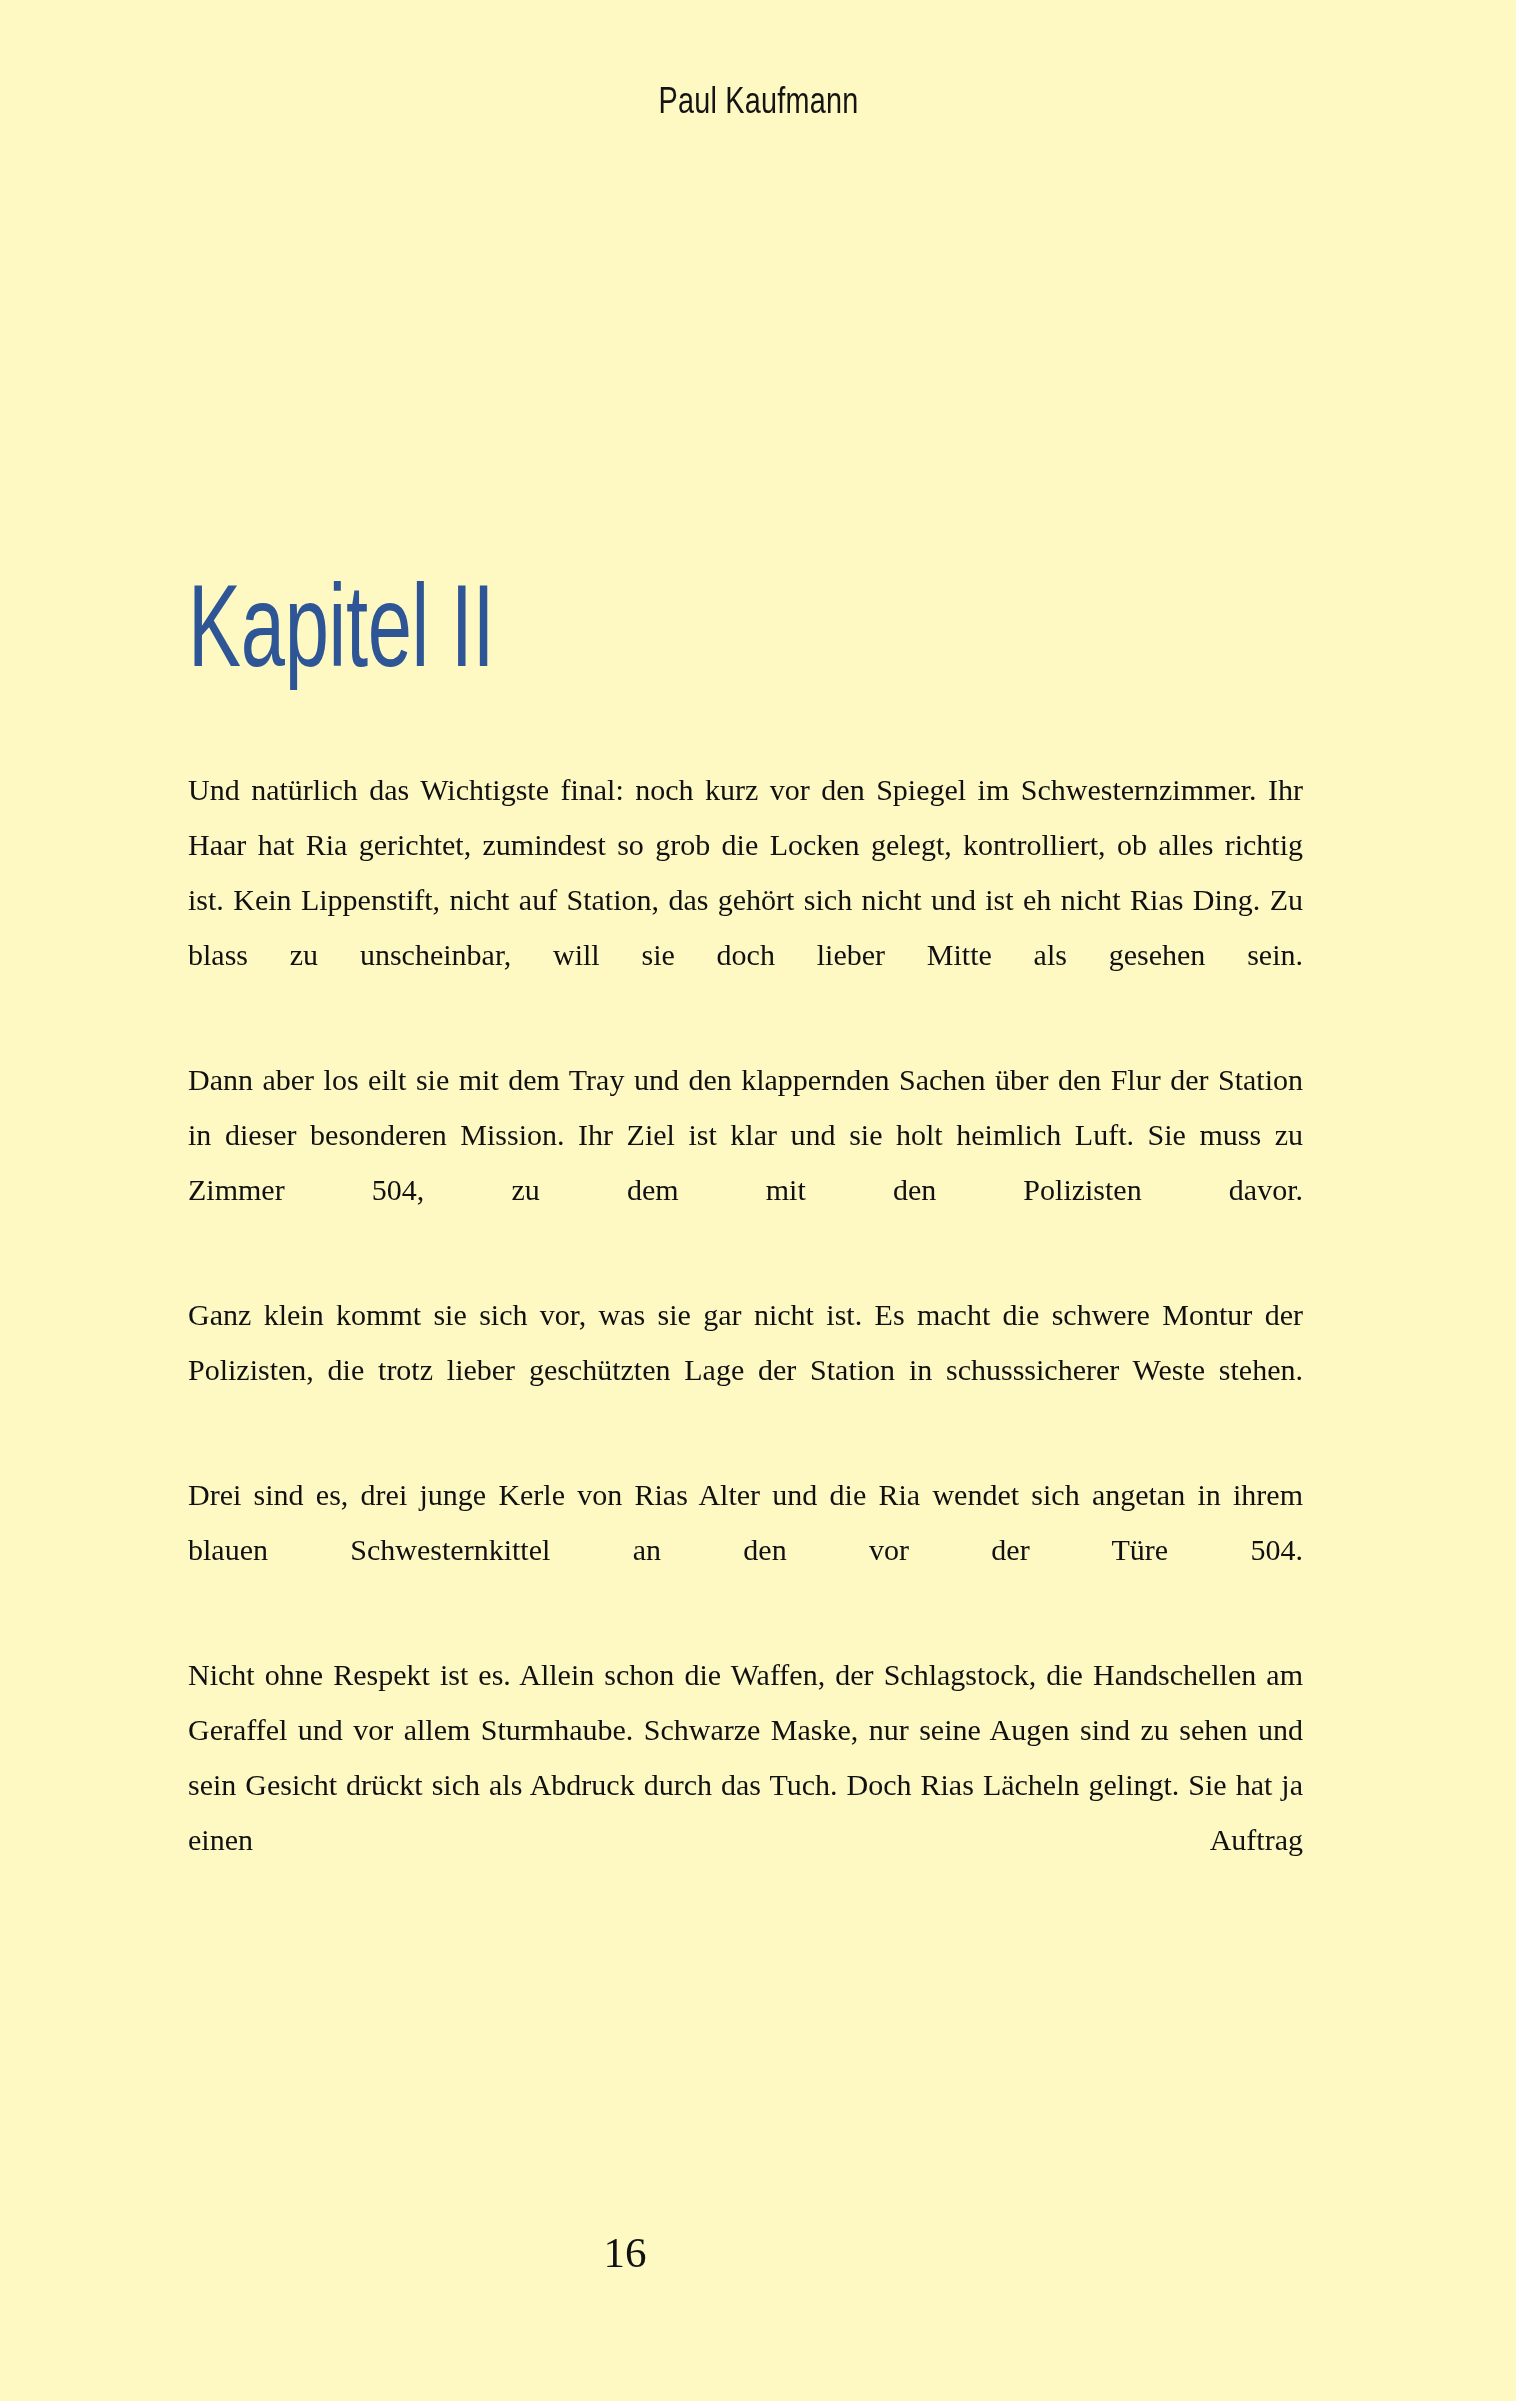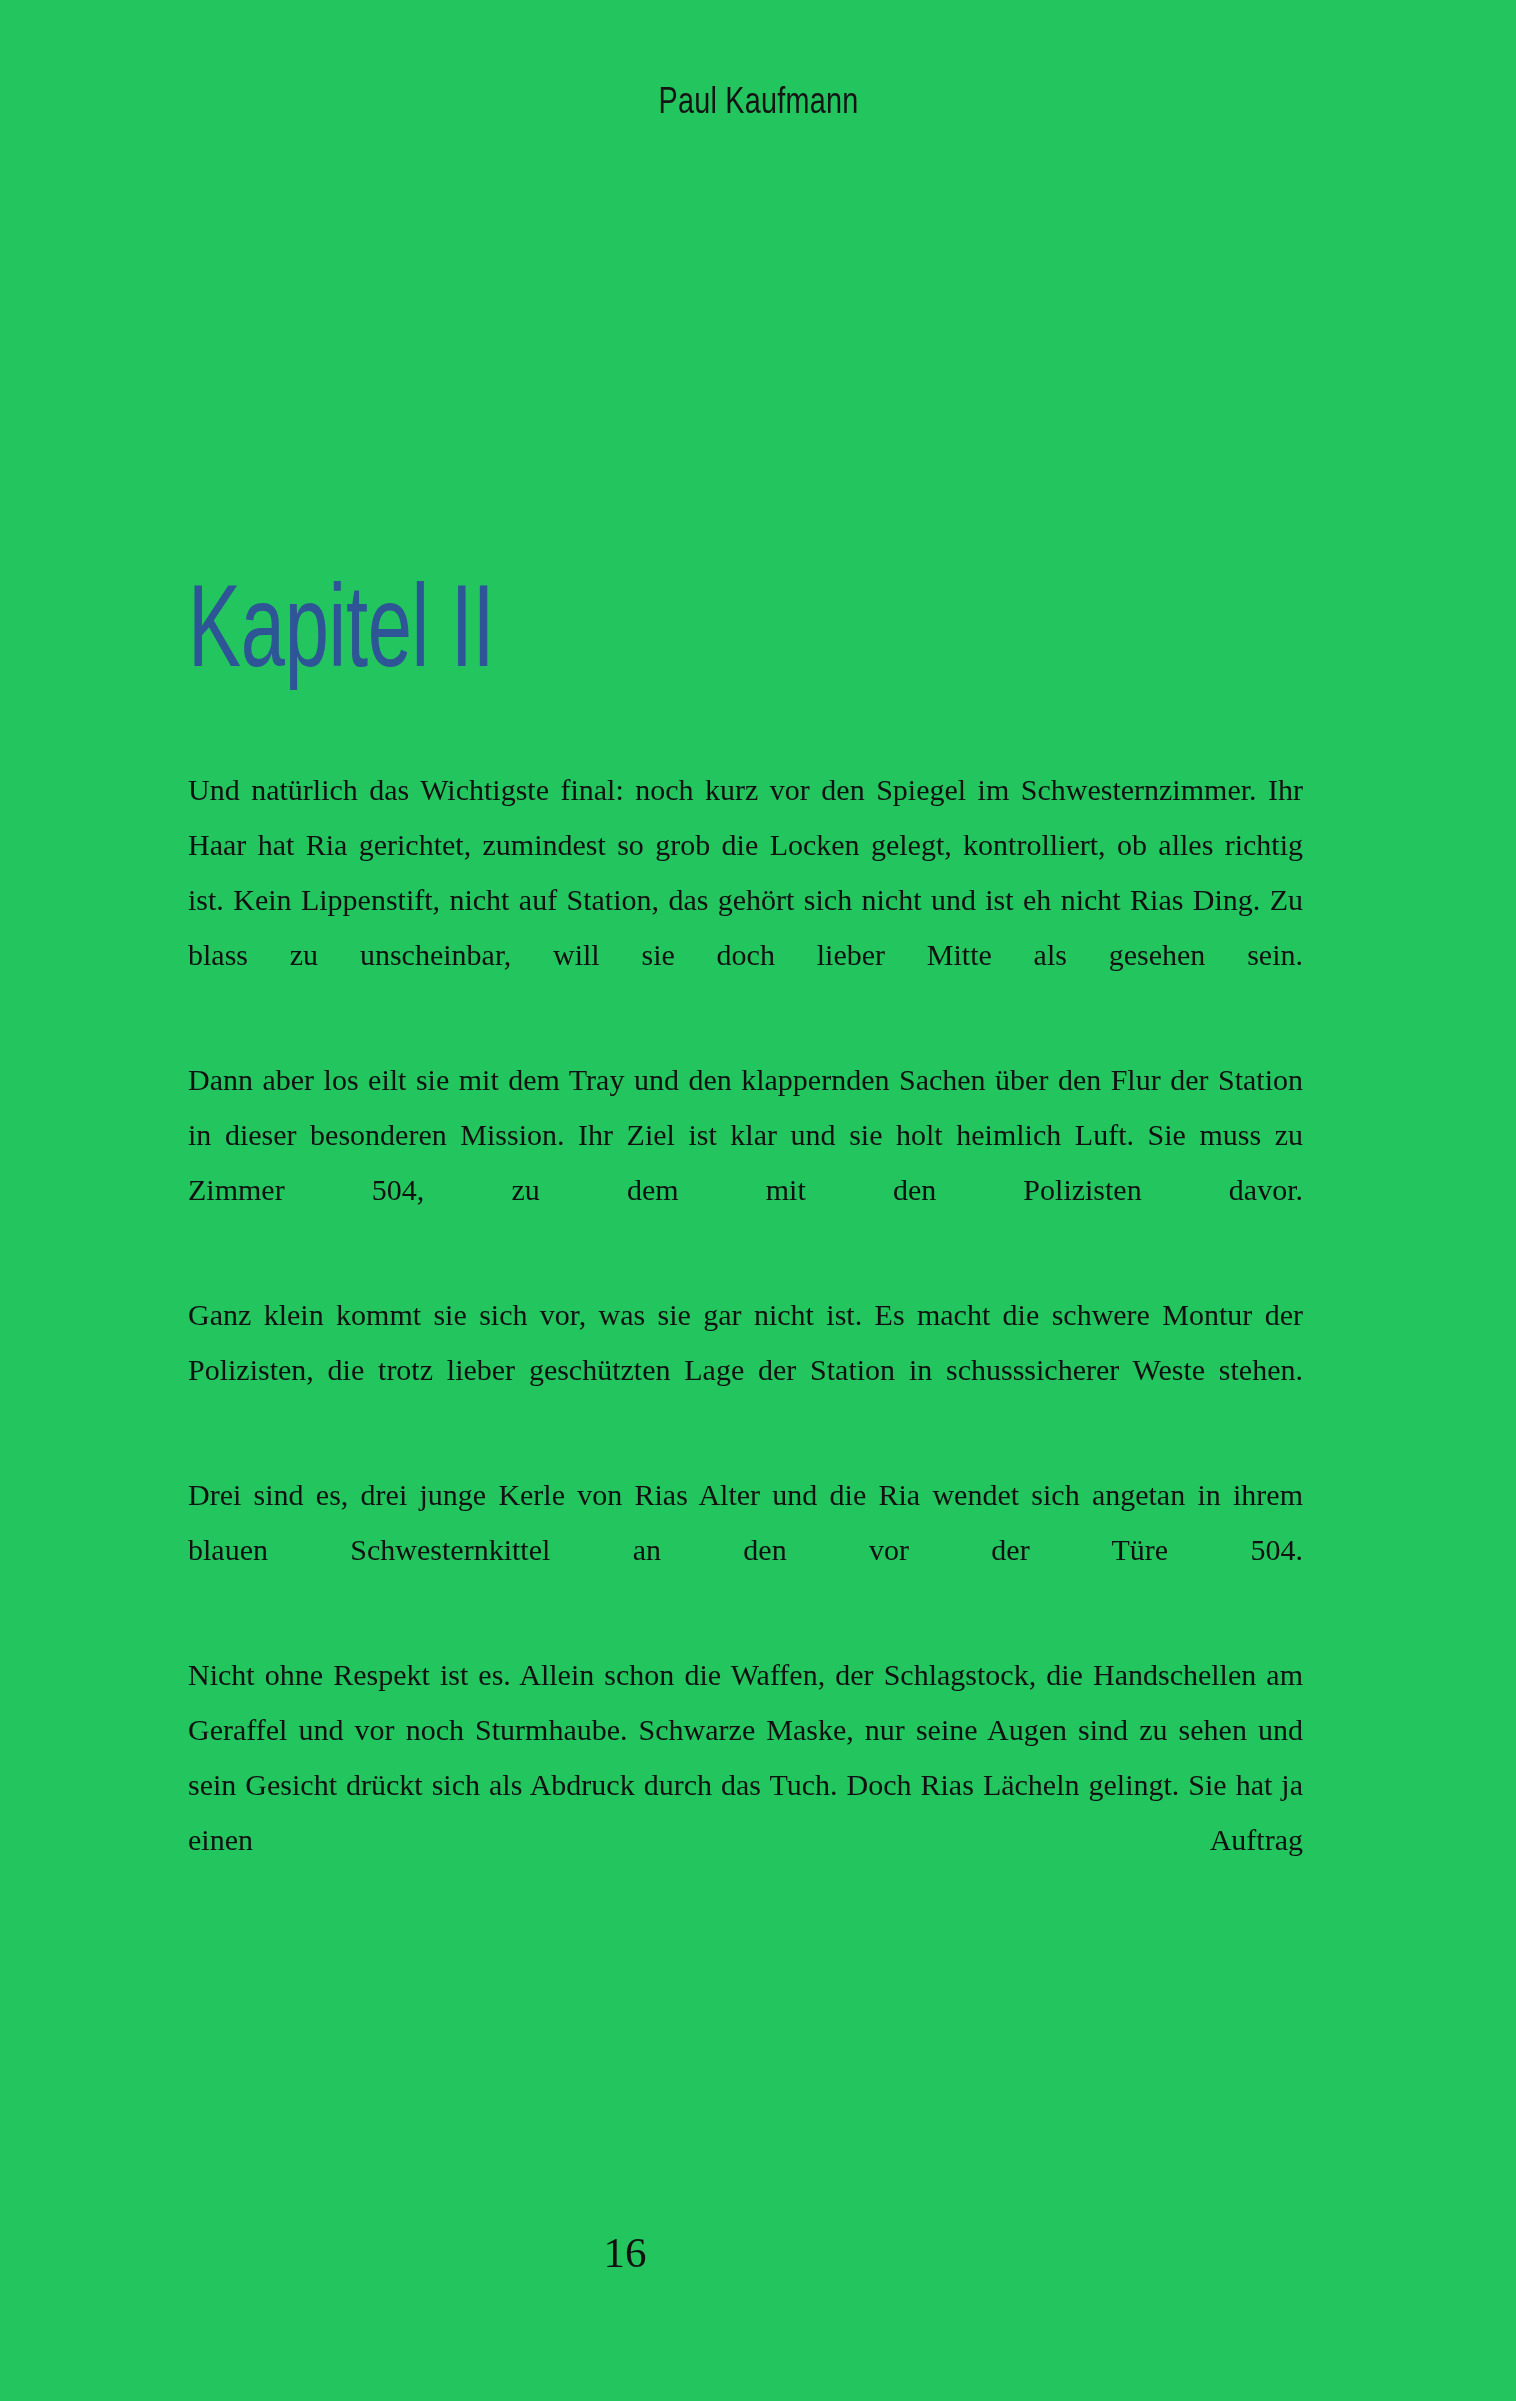--- a/index.html
+++ b/index.html
@@ -6,21 +6,21 @@
   html, body {
     margin: 0;
     padding: 0;
     background: #ffffff;
   }
 
   .page {
     position: relative;
     width: 1517px;
     height: 2401px;
-    background: #22c55e;
+    background: #fef9c3;
     overflow: hidden;
     box-sizing: border-box;
   }
 
   
   .running-header {
     position: absolute;
     left: 0;
     top: 80px;
     width: 1517px;
@@ -103,19 +103,19 @@
 
   <div class="running-header">Paul Kaufmann</div>
 
   <h1 class="chapter-title">Kapitel II</h1>
 
   <div class="text-block">
     <p class="body-par">Und natürlich das Wichtigste final: noch kurz vor den Spiegel im Schwesternzimmer. Ihr Haar hat Ria gerichtet, zumindest so grob die Locken gelegt, kontrolliert, ob alles richtig ist. Kein Lippenstift, nicht auf Station, das gehört sich nicht und ist eh nicht Rias Ding. Zu blass zu unscheinbar, will sie doch lieber Mitte als gesehen sein.</p>
     <p class="body-par">Dann aber los eilt sie mit dem Tray und den klappernden Sachen über den Flur der Station in dieser besonderen Mission. Ihr Ziel ist klar und sie holt heimlich Luft. Sie muss zu Zimmer 504, zu dem mit den Polizisten davor.</p>
     <p class="body-par">Ganz klein kommt sie sich vor, was sie gar nicht ist. Es macht die schwere Montur der Polizisten, die trotz lieber geschützten Lage der Station in schusssicherer Weste stehen.</p>
     <p class="body-par">Drei sind es, drei junge Kerle von Rias Alter und die Ria wendet sich angetan in ihrem blauen Schwesternkittel an den vor der Türe 504.</p>
-    <p class="body-par">Nicht ohne Respekt ist es. Allein schon die Waffen, der Schlagstock, die Handschellen am Geraffel und vor noch Sturmhaube. Schwarze Maske, nur seine Augen sind zu sehen und sein Gesicht drückt sich als Abdruck durch das Tuch. Doch Rias Lächeln gelingt. Sie hat ja einen Auftrag</p>
+    <p class="body-par">Nicht ohne Respekt ist es. Allein schon die Waffen, der Schlagstock, die Handschellen am Geraffel und vor allem Sturmhaube. Schwarze Maske, nur seine Augen sind zu sehen und sein Gesicht drückt sich als Abdruck durch das Tuch. Doch Rias Lächeln gelingt. Sie hat ja einen Auftrag</p>
   </div>
 
   <div class="page-number">16</div>
 
 </div>
 
 
 </body></html>

